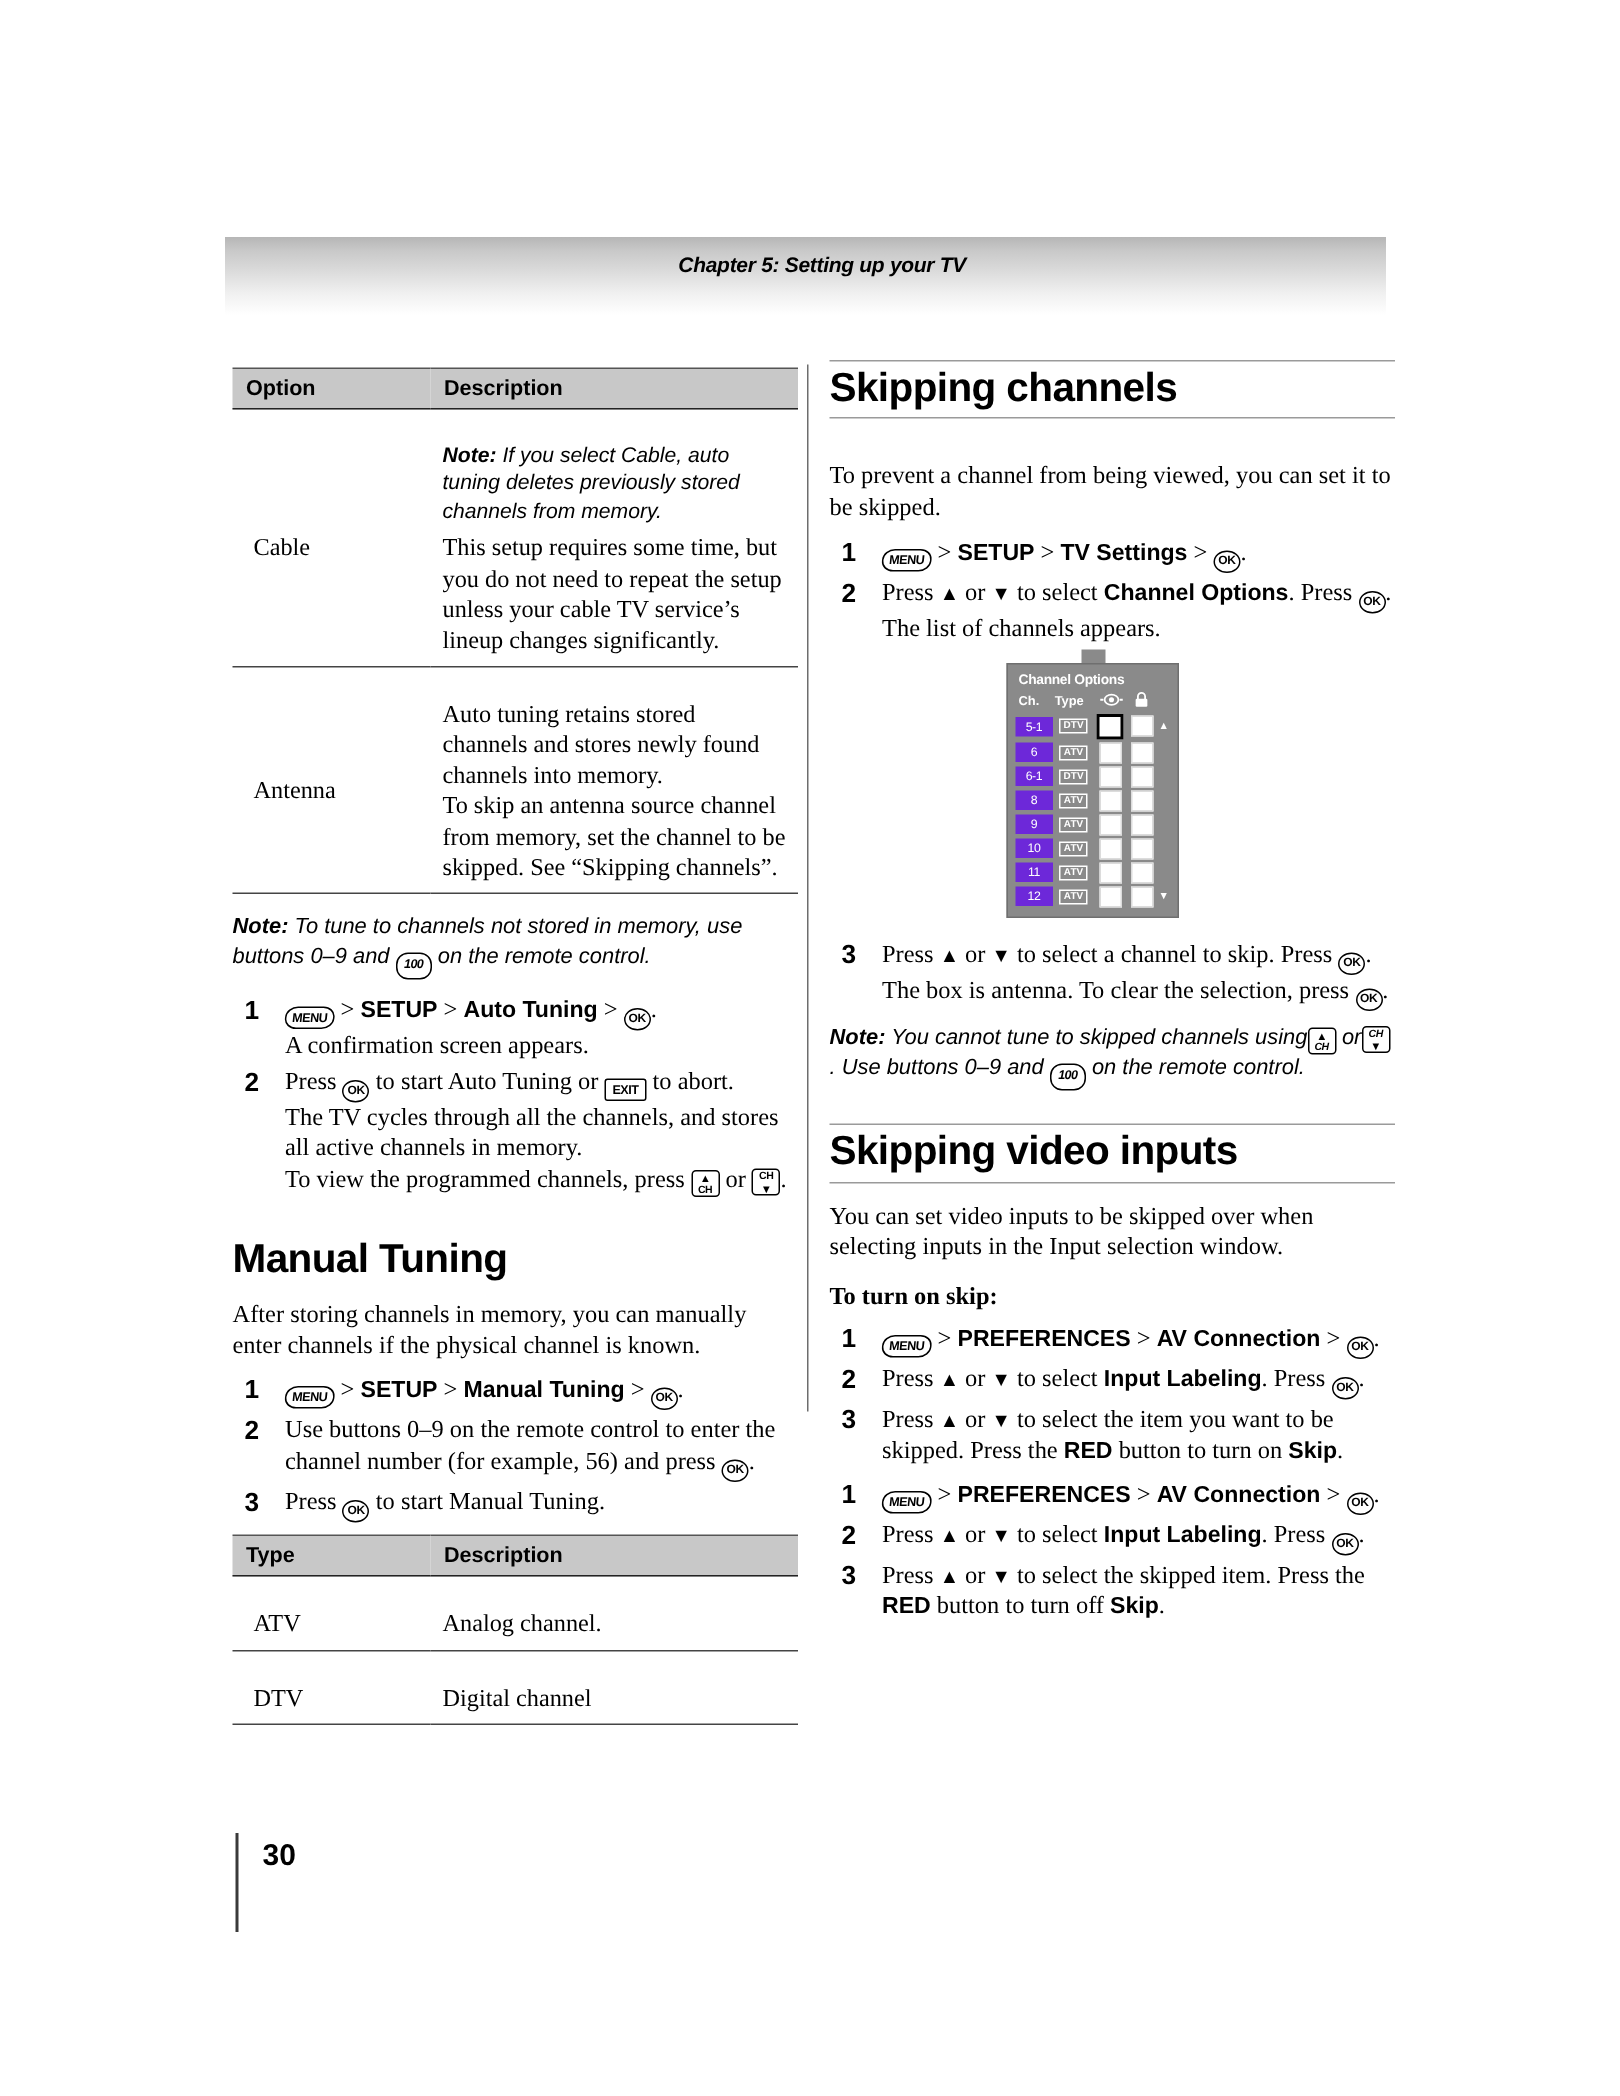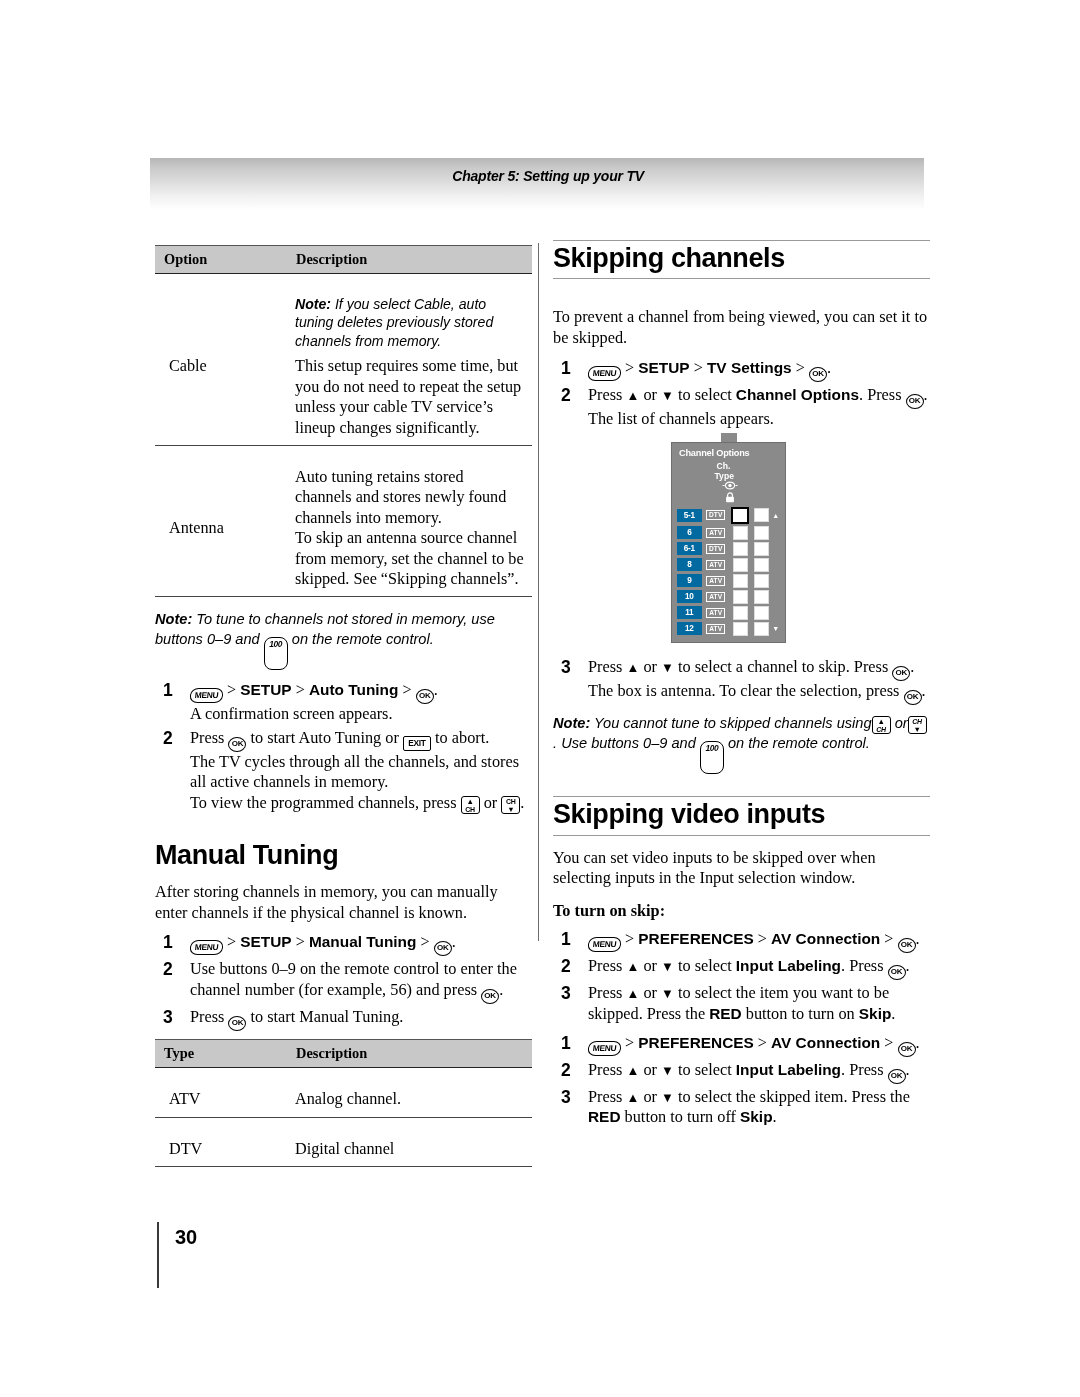--- a/index.html
+++ b/index.html
@@ -39,21 +39,21 @@
   .note{
     font-family:"Liberation Sans", sans-serif;
     font-style:italic;font-size:14.6px;line-height:1.33;margin:0 0 10px 0;
   }
   .note b{font-style:italic;font-weight:bold;}
 
   
   table.opt{border-collapse:collapse;width:377px;margin:0;}
   table.opt th{
     background:#c8c8c8;
-    font-family:Liberation Serif, serif;
+    font-family:Liberation Sans, sans-serif;
     font-weight:bold;font-size:14.4px;
     text-align:left;padding:5px 4px 5px 9px;
     border-top:1.6px solid #555;
     border-bottom:1.6px solid #222;
   }
   table.opt td{
     vertical-align:middle;
     font-size:16.2px;line-height:1.26;
     padding:21px 8px 7px 9px;
     border-bottom:1.3px solid #444;
@@ -114,21 +114,21 @@
   }
   .key-ok{
     width:18px;height:15px;border:1.6px solid #000;border-radius:50%;
     font-size:8px;line-height:12px;letter-spacing:-0.2px;
   }
   .key-exit{
     width:28px;height:15px;border:1.6px solid #000;border-radius:2px;
     font-size:8.4px;line-height:12px;letter-spacing:-0.3px;
   }
   .key-100{
-    width:24px;height:33px;border:1.6px solid #000;border-radius:8px;
+    width:24px;height:18px;border:1.6px solid #000;border-radius:8px;
     font-size:8.4px;line-height:12px;letter-spacing:-0.4px;
   }
   .key-chup,.key-chdn{
     width:19px;height:18px;border:1.6px solid #000;border-radius:3px;
     font-size:7px;line-height:7.5px;letter-spacing:-0.3px;
     padding-top:1px;vertical-align:-4px;
   }
   .key-chup .a,.key-chdn .a{display:block;font-size:7.5px;line-height:7.5px;}
   .key-chup .t,.key-chdn .t{display:block;font-size:7px;line-height:8px;}
   .tri{font-size:13px;line-height:1;}
@@ -143,28 +143,28 @@
   }
   .co-box{
     background:#8a8a8a;border:1px solid #6f6f6f;
     padding:4px 5px 6px 5px;
     font-family:"Liberation Sans", sans-serif;
   }
   .co-title{
     color:#fff;font-weight:bold;font-size:9.2px;
     padding:1px 0 3px 2px;letter-spacing:-0.2px;
   }
-  .co-hdr{display:flex;align-items:center;padding:0 0 2px 2px;flex-direction:column;}
+  .co-hdr{display:flex;align-items:center;padding:0 0 2px 2px;}
   .co-hdr .hc{color:#fff;font-weight:bold;font-size:8.6px;width:26px;}
   .co-hdr .ht{color:#fff;font-weight:bold;font-size:8.6px;width:30px;}
   .co-hdr .hi{width:22px;text-align:center;color:#fff;font-size:9px;line-height:9px;}
   .co-row{display:flex;align-items:center;margin-bottom:2px;}
   .co-ch{
-    width:26px;height:13px;background:#0369a1;
-    color:#fff;font-weight:bold;font-size:8.2px;
+    width:26px;height:13px;background:#6d28d9;
+    color:#fff;font-weight:normal;font-size:8.2px;
     display:flex;align-items:center;justify-content:center;
     letter-spacing:-0.3px;
   }
   .co-type{
     width:30px;display:flex;align-items:center;justify-content:center;
   }
   .co-type span{
     display:inline-block;border:1.2px solid #fff;color:#fff;
     font-size:6.6px;font-weight:bold;line-height:8px;
     padding:0 2px;letter-spacing:0.1px;background:#8a8a8a;

